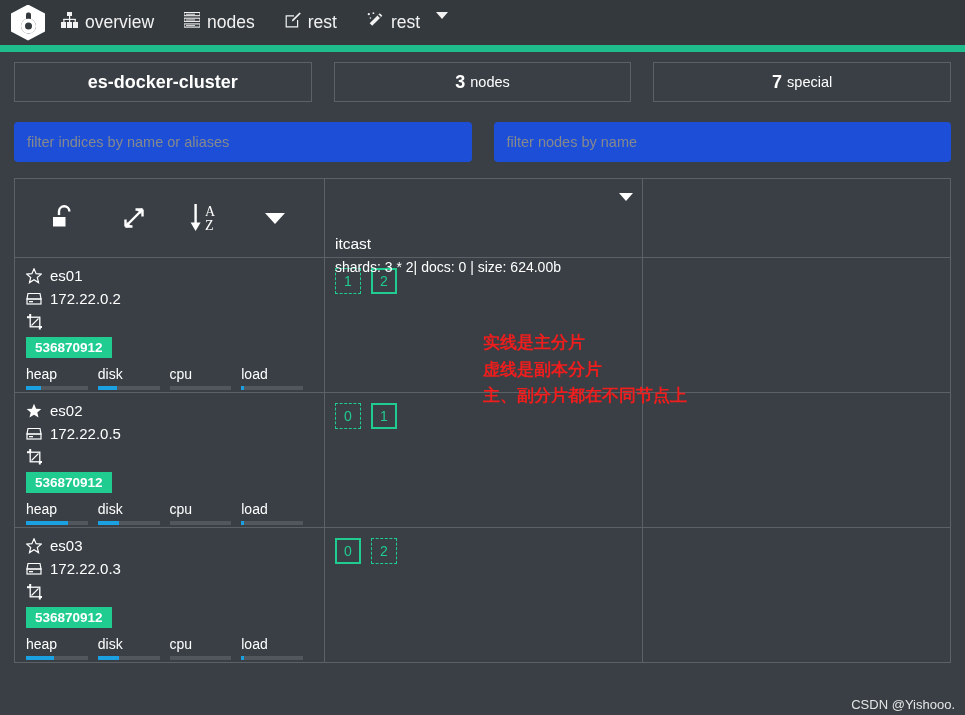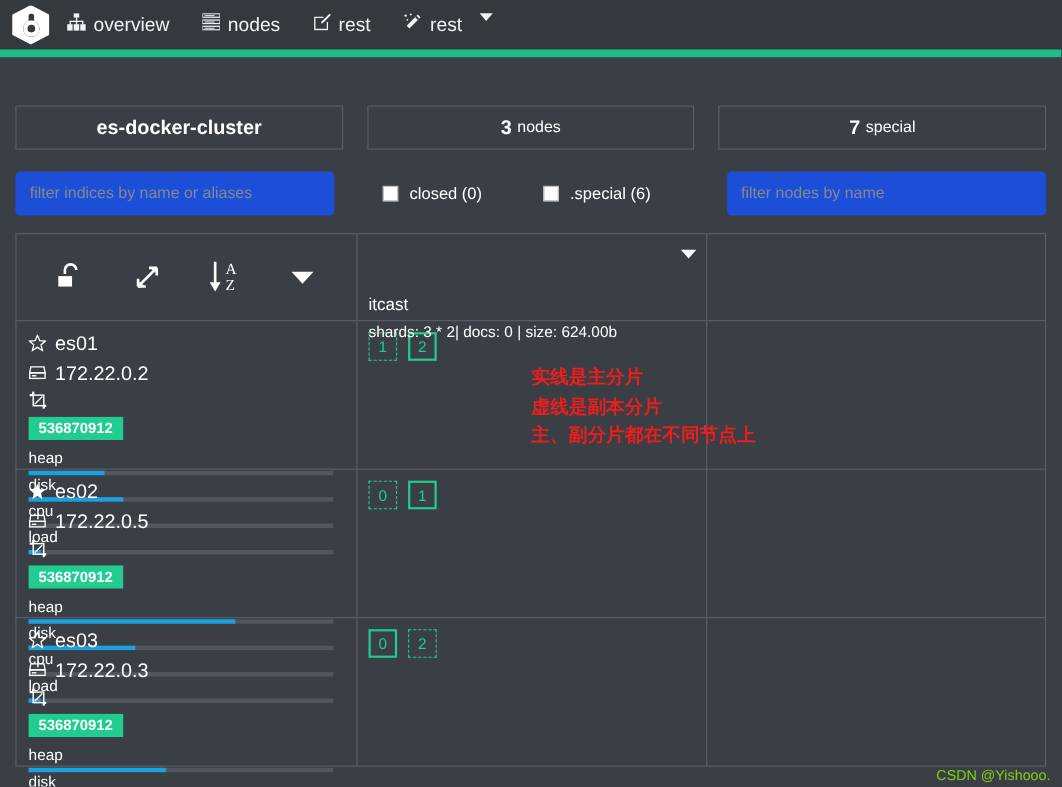--- a/index.html
+++ b/index.html
@@ -72,21 +72,21 @@
     border-left: 6px solid transparent;
     border-right: 6px solid transparent;
     border-top: 7px solid #f2f2f2;
     margin-left: 9px;
   }
   .greenbar { height: 7px; background: #1fbd8c; }
 
   
   .panels {
     display: flex;
-    padding: 44px 14px 0 14px;
+    padding: 10px 14px 0 14px;
     gap: 22px;
   }
   .panel {
     flex: 1;
     height: 40px;
     border: 1px solid #5b6166;
     display: flex;
     align-items: center;
     justify-content: center;
     color: #ffffff;
@@ -195,39 +195,38 @@
     cursor: pointer;
   }
 
   
   .nodecell { padding: 8px 11px 8px 11px; height: 134px; position: relative; }
   .nline {
     display: flex;
     align-items: center;
     gap: 8px;
     color: #ffffff;
-    font-size: 18px;
+    font-size: 15px;
     line-height: 1.35;
     margin-bottom: 3px;
   }
   .nline svg { display: block; flex: 0 0 auto; }
   .badge {
     display: inline-block;
     background: #20cc90;
     color: #ffffff;
     font-weight: bold;
     font-size: 13.5px;
     padding: 3px 9px;
     margin-top: 3px;
   }
   .metrics {
     display: flex;
     margin-top: 8px;
     gap: 0;
-    flex-direction: column;
   }
   .metric { flex: 1; padding-right: 10px; }
   .metric .mlab {
     color: #ffffff;
     font-size: 14px;
     margin-bottom: 4px;
   }
   .mtrack {
     height: 4px;
     background: #51575c;
@@ -260,21 +259,21 @@
     font-size: 17px;
     line-height: 1.57;
     white-space: pre-line;
     pointer-events: none;
   }
 
   .watermark {
     position: absolute;
     right: 10px;
     bottom: 3px;
-    color: #84cc16;
+    color: #e5e5e5;
     font-size: 13px;
   }
 </style>
 </head>
 <body>
 
 <div class="navbar">
   <div class="logo">
     <div class="hex"></div>
     <div class="inner"></div>
@@ -348,30 +347,20 @@
   <div class="panel">
     <span class="big">7</span>
     <span class="small">special</span>
   </div>
 </div>
 
 <div class="filters">
   <div class="filterbox">
     <input class="textinput" type="text" placeholder="filter indices by name or aliases" style="">
   </div>
-  <div class="checkgroup">
-    <label class="checkwrap">
-      <span class="cbox"></span>
-      <span class="clabel">closed (0)</span>
-    </label>
-    <label class="checkwrap">
-      <span class="cbox"></span>
-      <span class="clabel">.special (6)</span>
-    </label>
-  </div>
   <div class="filterbox">
     <input class="textinput" type="text" placeholder="filter nodes by name" style="">
   </div>
 </div>
 
 <div class="tablewrap">
   <table class="tbl">
     <colgroup>
       <col class="col-node">
         <col class="col-idx">

